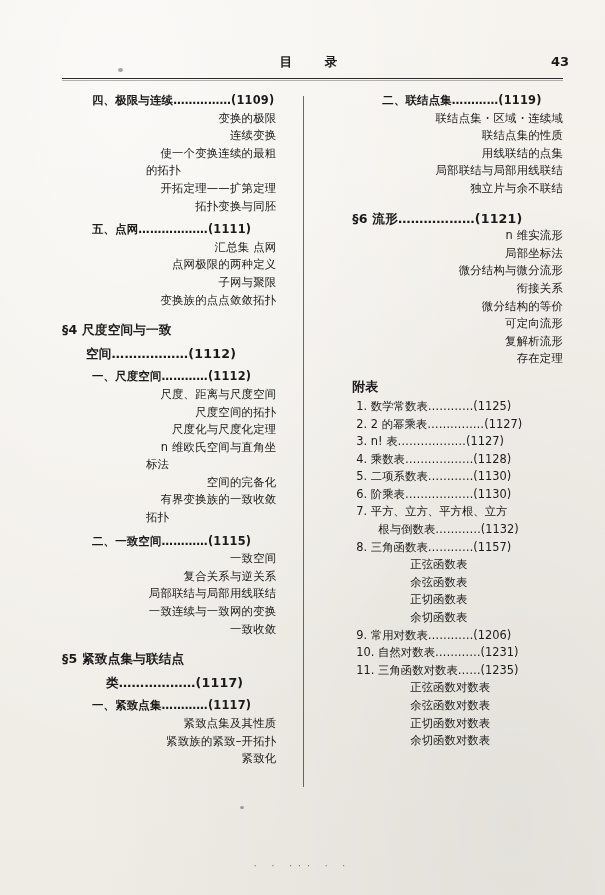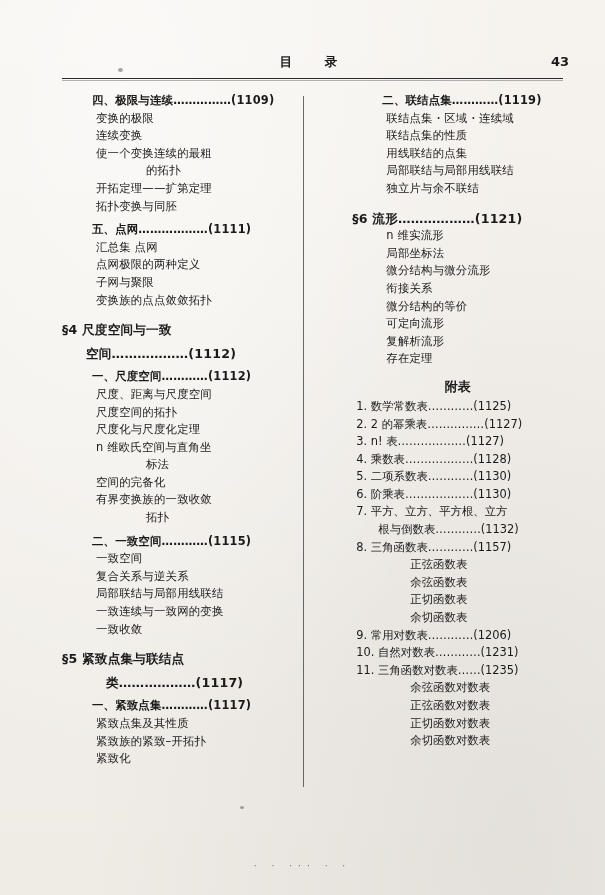--- a/index.html
+++ b/index.html
@@ -76,24 +76,24 @@
     white-space:nowrap;
     letter-spacing:0.2px;
   }
   .bold{font-weight:bold;}
   .lvl-sec{           
     font-weight:bold;
     font-size:12.6px;
     margin-top:6px;
   }
   .lvl-1{ margin-left:30px; font-weight:bold; }      
-  .lvl-2{ margin-left:34px; }                        
+  .lvl-2{ margin-left:62px;text-align:right; }                        
   .lvl-3{ margin-left:84px; }
   .appendix-title{
-    font-weight:bold;font-size:13px;margin-top:10px;margin-bottom:2px;text-align:center;
+    font-weight:bold;font-size:13px;margin-top:10px;margin-bottom:2px;
   }
   .ap-item{ margin-left:4px; font-size:11.4px; line-height:17.6px; white-space:nowrap;}
   .ap-sub{ margin-left:58px; font-size:11.4px; line-height:17.6px; white-space:nowrap;}
   .blk{height:6px;}
   .footer-dots{
     position:absolute;left:0;right:0;bottom:24px;
     text-align:center;
     font-size:9px;color:#6d6d6d;letter-spacing:6px;
   }
   .smudge{
@@ -189,22 +189,22 @@
         <div class="ap-item">7. 平方、立方、平方根、立方</div>
         <div class="ap-item" style="margin-left: 26px;">根与倒数表…………(1132)</div>
         <div class="ap-item">8. 三角函数表…………(1157)</div>
         <div class="ap-sub">正弦函数表</div>
         <div class="ap-sub">余弦函数表</div>
         <div class="ap-sub">正切函数表</div>
         <div class="ap-sub">余切函数表</div>
         <div class="ap-item">9. 常用对数表…………(1206)</div>
         <div class="ap-item">10. 自然对数表…………(1231)</div>
         <div class="ap-item">11. 三角函数对数表……(1235)</div>
+        <div class="ap-sub">正弦函数对数表</div>
         <div class="ap-sub">余弦函数对数表</div>
-        <div class="ap-sub">正弦函数对数表</div>
         <div class="ap-sub">正切函数对数表</div>
         <div class="ap-sub">余切函数对数表</div>
       </div>
   </div>
 
   <div class="divider"></div>
 
   <div class="footer-dots">·  ·  ···  ·  ·</div>
 </div>
 

